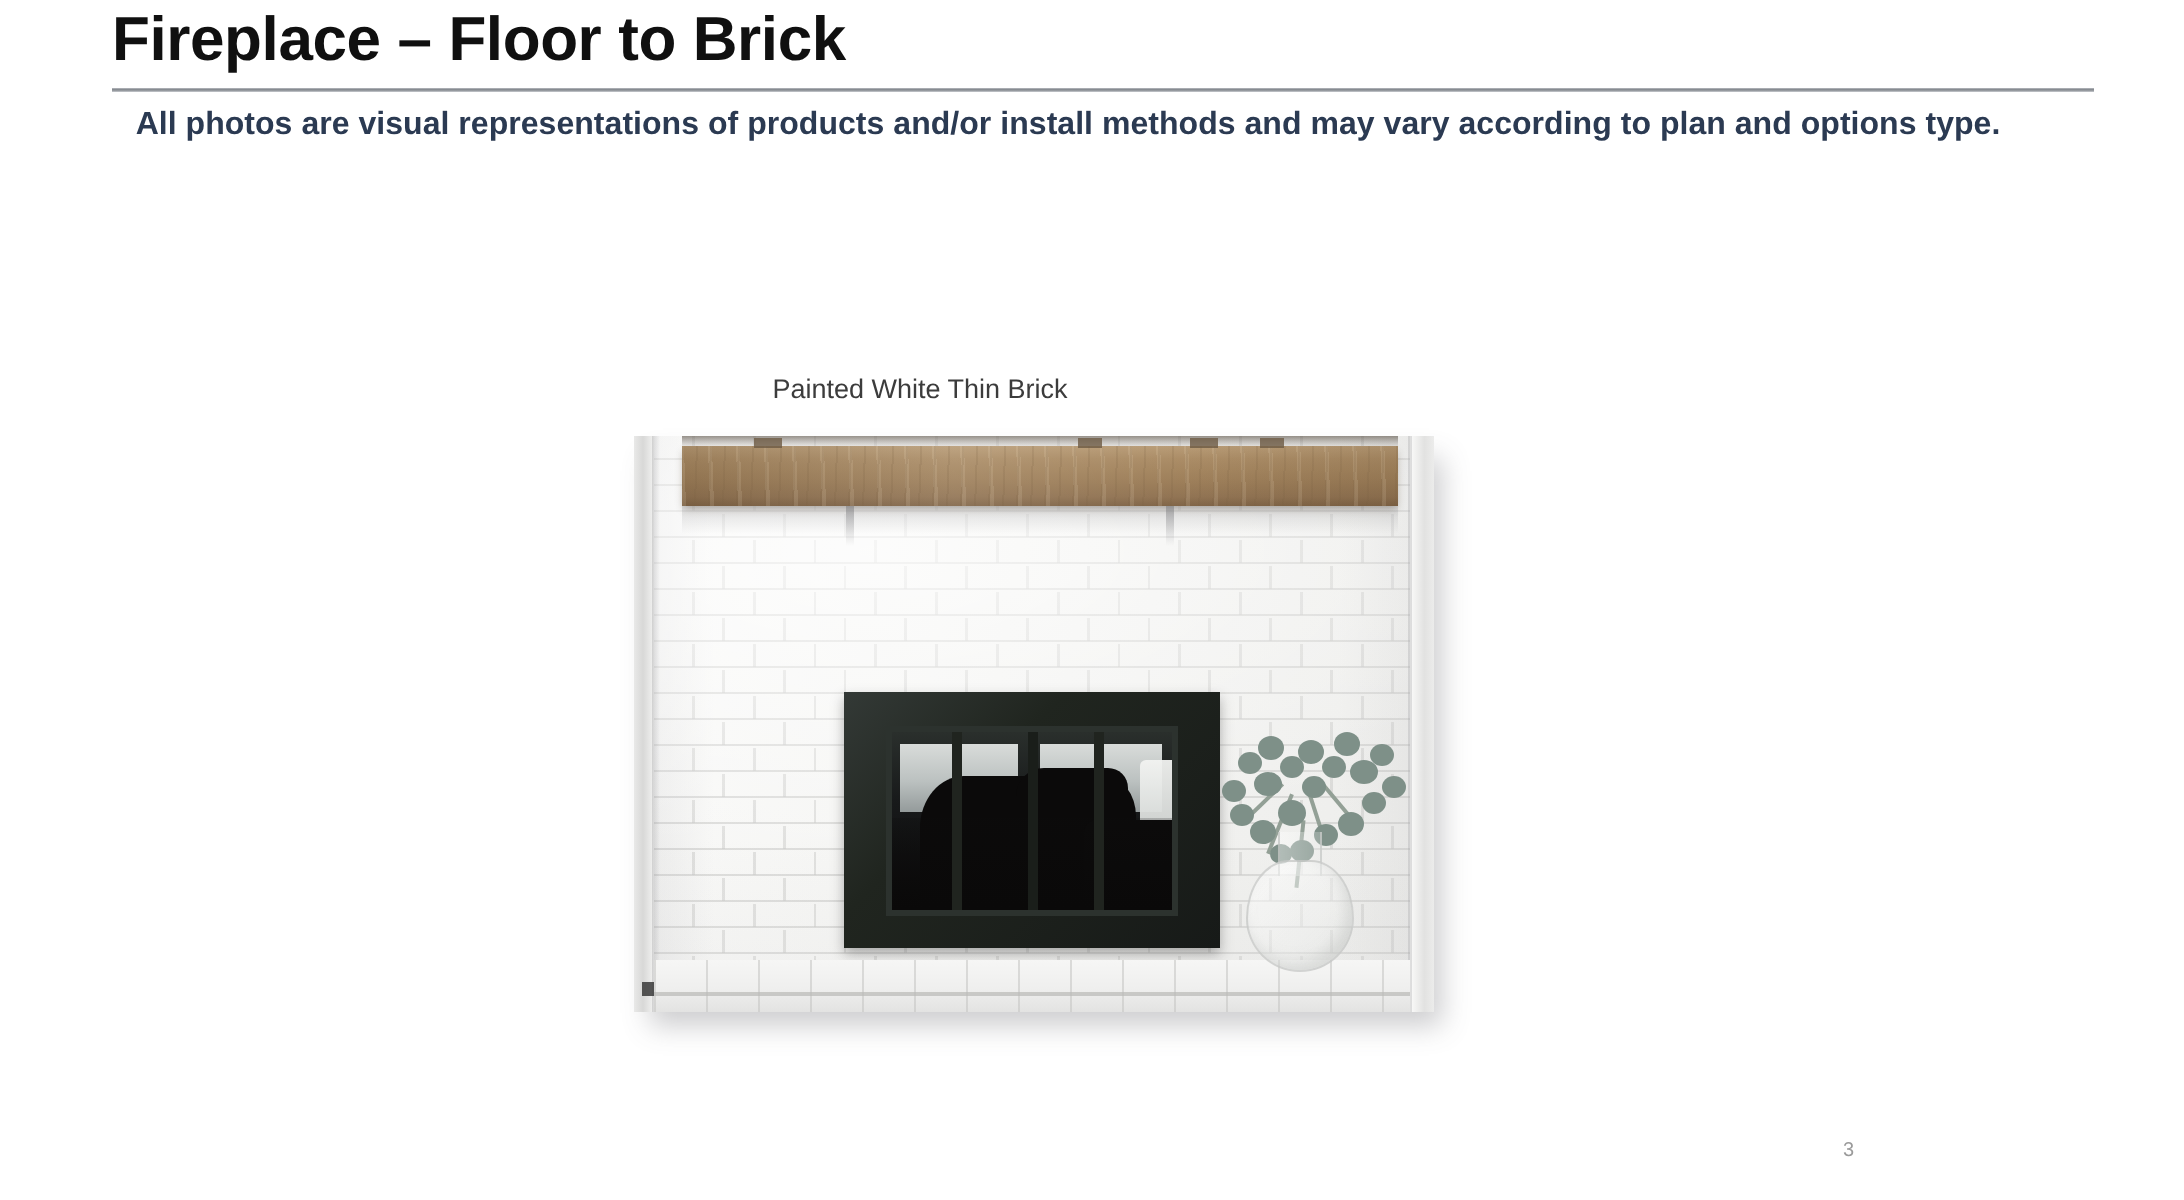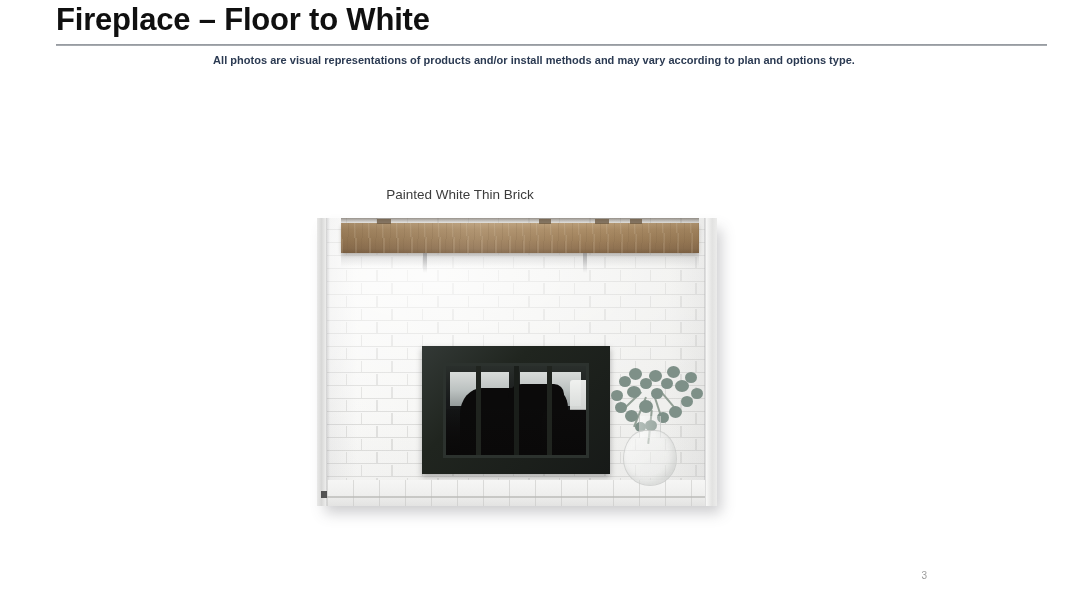--- a/index.html
+++ b/index.html
@@ -39,21 +39,21 @@
     background: linear-gradient(to bottom, #b9bcc1 0%, #7d8288 45%, #c9ccd0 100%);
   }
 
   
   .disclaimer {
     position: absolute;
     left: 0;
     top: 54px;
     width: 1068px;
     text-align: center;
-    font-size: 11px;
+    font-size: 16px;
     font-weight: bold;
     color: #2b3a52;
     letter-spacing: 0.02px;
   }
 
   
   .subtitle {
     position: absolute;
     left: 0;
     top: 96px;
@@ -408,21 +408,21 @@
     top: 570px;
     font-size: 10px;
     color: #9b9b9b;
   }
 </style>
 </head>
 <body>
 
 <div class="slide">
 
-  <div class="slide-title">Fireplace – Floor to White</div>
+  <div class="slide-title">Fireplace – Floor to Brick</div>
 
   <div class="title-rule"></div>
 
   <div class="disclaimer">All photos are visual representations of products and/or install methods and may vary according to plan and options type.</div>
 
 
   <div class="photo-caption">Painted White Thin Brick</div>
 
   <div class="photo-frame">
     <div class="photo-inner">

